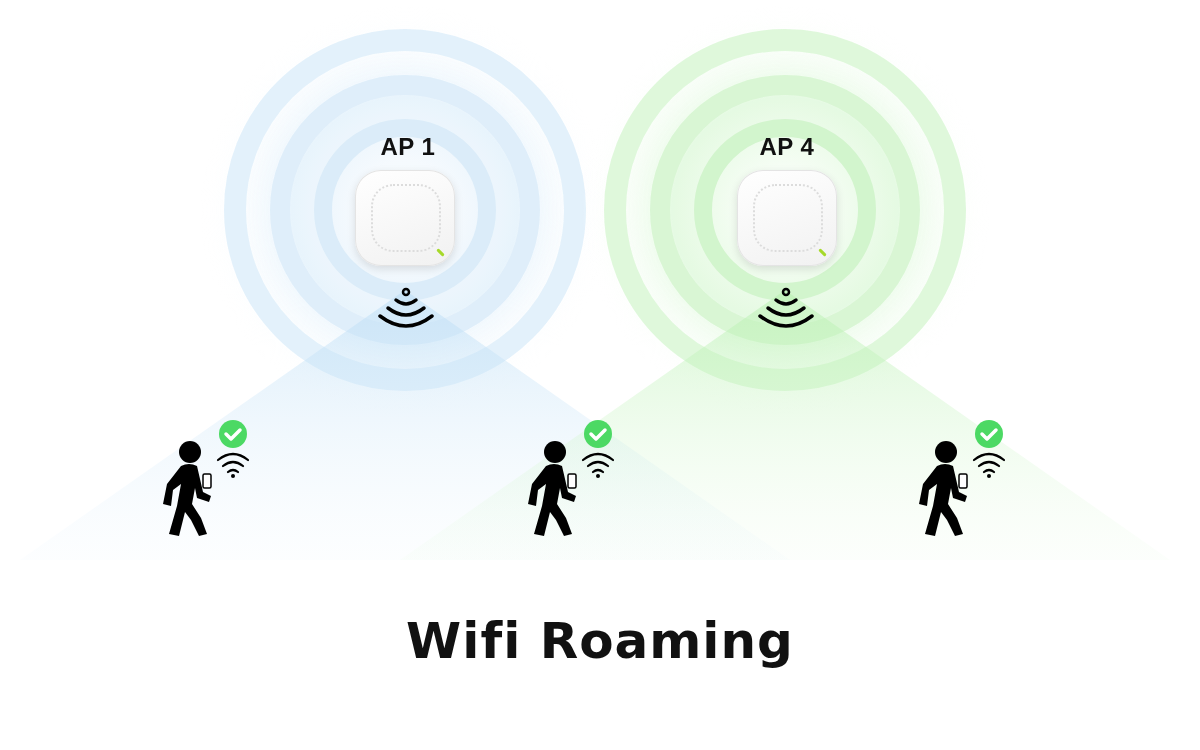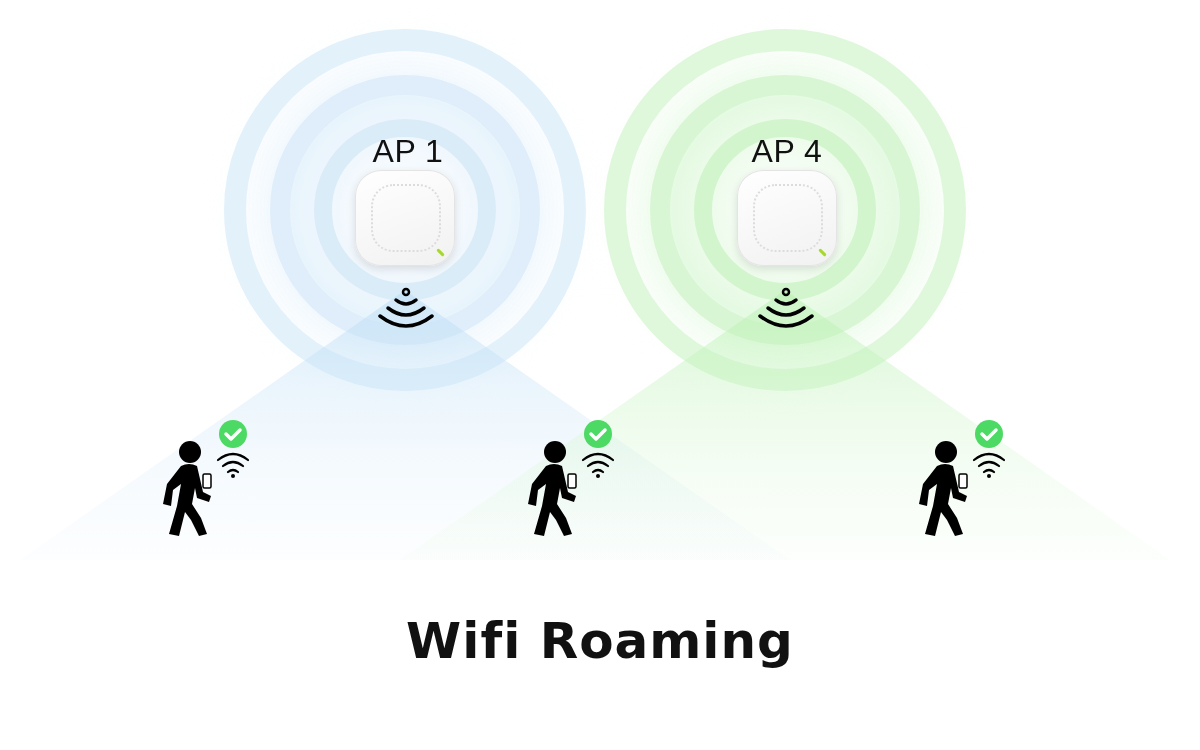--- a/index.html
+++ b/index.html
@@ -1,18 +1,18 @@
 <!DOCTYPE html>
 <html><head>
 <meta charset="utf-8">
 <style>
   html,body{margin:0;padding:0;background:#fff;}
   body{width:1200px;height:750px;position:relative;overflow:hidden;font-family:"Liberation Sans",sans-serif;}
   .abs{position:absolute;}
-  .ap-label{font-size:32px;color:#111;width:120px;text-align:center;letter-spacing:0.5px;}
+  .ap-label{font-size:24px;color:#111;width:120px;text-align:center;letter-spacing:0.5px;font-weight:bold;}
   .ap-device{width:100px;height:96px;border-radius:26px;background:linear-gradient(160deg,#ffffff,#f1f1f1);box-shadow:0 3px 8px rgba(0,0,0,0.12),inset 0 0 0 1px #e4e4e4;}
   .ap-device .ring{position:absolute;left:16px;top:14px;width:66px;height:64px;border-radius:22px;border:2px dotted #dcdcdc;}
   .ap-device .led{position:absolute;right:10px;bottom:12px;width:9px;height:3px;background:#a6d92a;transform:rotate(45deg);border-radius:2px;}
   .title{font-family:"DejaVu Sans",sans-serif;font-weight:bold;font-size:50px;color:#111;width:1200px;text-align:center;letter-spacing:1px;}
 </style>
 </head>
 <body>
 
 <svg class="abs" style="left:0;top:0" width="1200" height="750">
   <defs>

